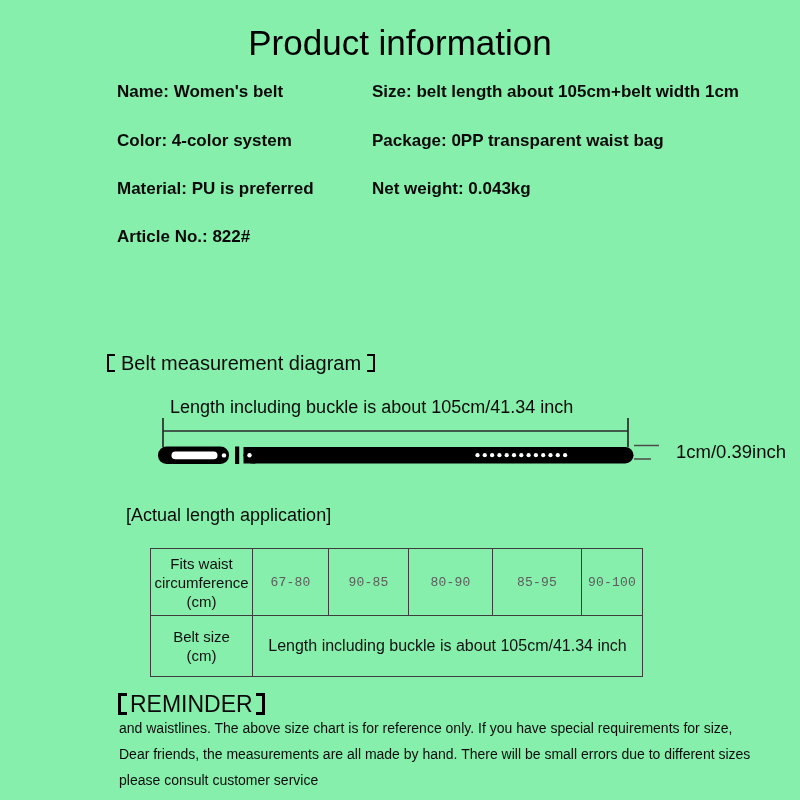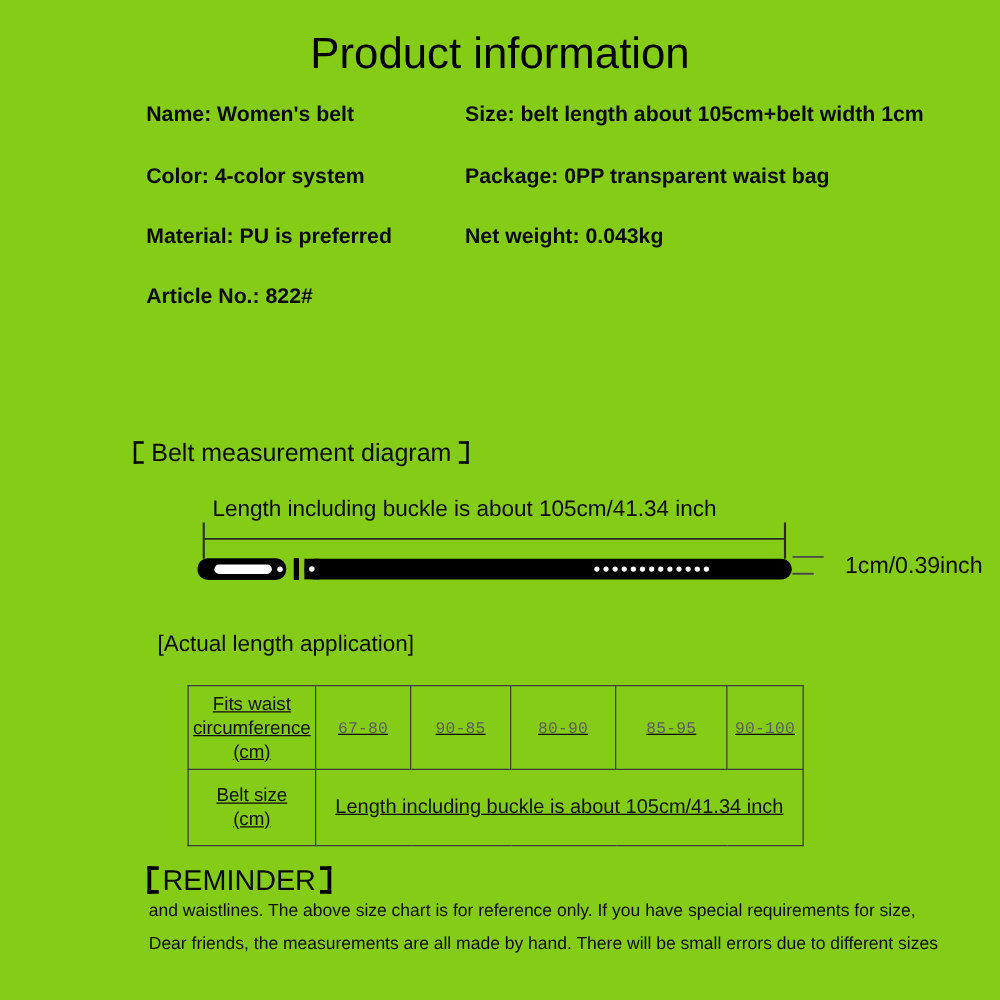--- a/index.html
+++ b/index.html
@@ -1,17 +1,17 @@
 <!DOCTYPE html>
 <html><head>
 <meta charset="utf-8">
 <style>
   html,body { margin:0; padding:0; background:#ffffff; }
   .page {
-    position:relative; width:800px; height:800px; background:#84cc16;
+    position:relative; width:800px; height:800px; background:#86efac;
     font-family:"Liberation Sans", sans-serif; color:#0a0a0a; overflow:hidden;
   }
   .title {
     position:absolute; top:23px; left:0; width:100%; text-align:center;
     font-size:35px; font-weight:400; color:#000;
   }
   .spec-row { position:absolute; left:105px; width:680px; height:22px; font-size:17px; font-weight:700; }
   .spec-row.r0 { top:82px; } .spec-row.r1 { top:131px; } .spec-row.r2 { top:179px; } .spec-row.r3 { top:227px; }
   .spec-left  { position:absolute; left:12px; white-space:nowrap; }
   .spec-right { position:absolute; left:267px; white-space:nowrap; }
@@ -20,21 +20,21 @@
   .lbr, .rbr { display:inline-block; box-sizing:border-box; width:8px; height:18px;
     border:2.5px solid #000; vertical-align:-2px; }
   .lbr { border-right:none; margin-right:6px; }
   .rbr { border-left:none; margin-left:6px; }
   .lbr.big, .rbr.big { width:9px; height:22px; border-width:3px; vertical-align:-3px; }
   .lbr.big { margin-right:3px; } .rbr.big { margin-left:3px; }
   .diagram-label { position:absolute; left:170px; top:397px; font-size:18px; white-space:nowrap; }
   .belt-svg { position:absolute; left:0; top:415px; }
   .width-label { position:absolute; left:676px; top:441px; font-size:18.5px; white-space:nowrap;text-align:center; }
   .sec-heading2 { position:absolute; left:126px; top:505px; font-size:18px; white-space:nowrap; }
-  .size-table { position:absolute; left:150px; top:548px; border-collapse:collapse; table-layout:fixed; width:492px;text-decoration:underline; }
+  .size-table { position:absolute; left:150px; top:548px; border-collapse:collapse; table-layout:fixed; width:492px; }
   .size-table td { border:1.5px solid #3d3d3d; text-align:center; vertical-align:middle; padding:0; }
   .size-table tr.row1 td { height:66px; }
   .size-table tr.row2 td { height:60px; }
   .hdr-cell { font-size:15px; font-weight:400; line-height:19px; color:#101010; }
   .range-cell { font-family:"Liberation Mono", monospace; font-size:13px; color:#5c5c5c; letter-spacing:0.2px; }
   .value-cell { font-size:16px; color:#121212; }
   .reminder-heading { position:absolute; left:118px; top:691px; font-size:23px; font-weight:400; white-space:nowrap; }
   .reminder-body { position:absolute; left:119px; top:715px; width:672px; font-size:14px; font-weight:400; line-height:26px; color:#0c0c0c; }
 </style>
 </head>
@@ -137,15 +137,16 @@
   </tbody>
     </table>
 
   <div class="reminder-heading">
     <span class="lbr big"></span><span>REMINDER</span><span class="rbr big"></span>
   </div>
 
   <div class="reminder-body">
     <div>and waistlines. The above size chart is for reference only. If you have special requirements for size,</div>
     <div>Dear friends, the measurements are all made by hand. There will be small errors due to different sizes</div>
+    <div>please consult customer service</div>
   </div>
 
 </div>
 
 </body></html>

